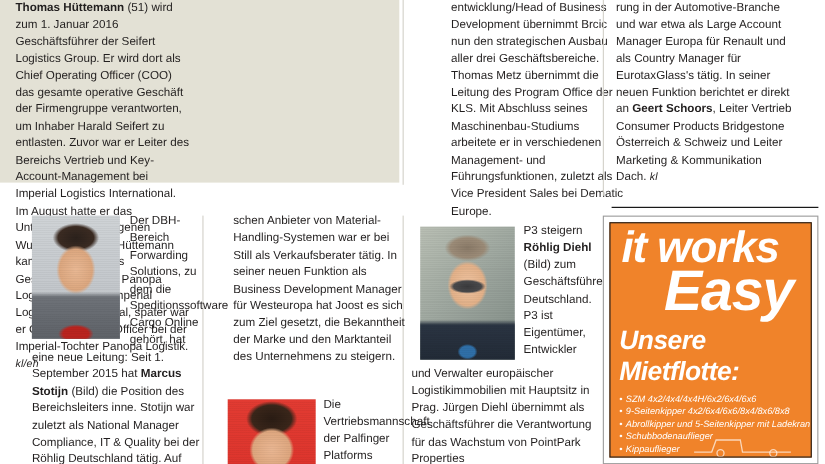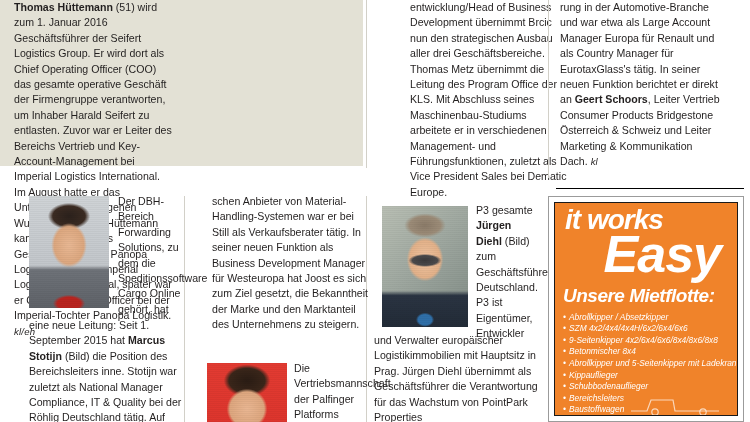--- a/index.html
+++ b/index.html
@@ -89,24 +89,24 @@
     border:1.5px solid #1a1a1a;
     padding:4px 8px 0 8px;
     overflow:hidden;
     position:relative;
   }
   .ad-line1, .ad-line2{
     color:#fff; font-weight:bold; font-style:italic;
     font-family:"Liberation Sans", sans-serif;
     line-height:.92; letter-spacing:-1px;
   }
-  .ad-line1{ font-size:28px; text-align:left; margin-left:2px; }
+  .ad-line1{ font-size:40px; text-align:left; margin-left:2px; }
   .ad-line2{ font-size:52px; text-align:right; margin-top:-2px; margin-right:8px; }
   .ad-sub{
-    color:#fff; font-weight:bold; font-style:italic; font-size:19px;
+    color:#fff; font-weight:bold; font-style:italic; font-size:24px;
     letter-spacing:-.5px; margin-top:6px; text-align:left;
   }
   .ad-list{ list-style:none; margin-top:5px; }
   .ad-list li{
     color:#fff; font-style:italic; font-size:8.4px; line-height:11.6px;
     white-space:nowrap;
   }
   .ad-list li::before{ content:"\2022"; margin-right:3px; }
   .ad-truck{
     position:absolute; right:16px; bottom:-2px; width:92px; height:26px;
@@ -154,41 +154,39 @@
 
   <div class="photo photo-palfinger"></div>
 
   <div style="position:absolute; left:294px; top:361px; width:62px;">
     <p class="body-text">Die Vertriebsmannschaft der Palfinger Platforms</p>
   </div>
 
   <div class="photo photo-diehl"></div>
 
   <div style="position:absolute; left:476px; top:203px; width:62px;">
-    <p class="body-text"><span>P3 gesamte </span><b>Jürgen Diehl</b><span> (Bild) zum Geschäftsführer Deutschland. P3 ist Eigentümer, Entwickler</span></p>
+    <p class="body-text"><span>P3 steigern </span><b>Röhlig Diehl</b><span> (Bild) zum Geschäftsführer Deutschland. P3 ist Eigentümer, Entwickler</span></p>
   </div>
 
   <div style="position:absolute; left:374px; top:333px; width:164px;">
     <p class="body-text">und Verwalter europäischer Logistikimmobilien mit Hauptsitz in Prag. Jürgen Diehl übernimmt als Geschäftsführer die Verantwortung für das Wachstum von PointPark Properties</p>
   </div>
 
   <div class="hrule-ad"></div>
   <div class="ad-wrap">
     <div class="ad-inner">
       <div class="ad-line1">it works</div>
       <div class="ad-line2">Easy</div>
       <div class="ad-sub">Unsere Mietflotte:</div>
       <ul class="ad-list">
-        <li>Abrollkipper / Absetzkipper</li>
         <li>SZM 4x2/4x4/4x4H/6x2/6x4/6x6</li>
         <li>9-Seitenkipper 4x2/6x4/6x6/8x4/8x6/8x8</li>
-        <li>Betonmischer 8x4</li>
         <li>Abrollkipper und 5-Seitenkipper mit Ladekran</li>
+        <li>Schubbodenauflieger</li>
         <li>Kippauflieger</li>
-        <li>Schubbodenauflieger</li>
         <li>Bereichsleiters</li>
         <li>Baustoffwagen</li>
       </ul>
       <svg class="ad-truck" viewBox="0 0 92 26">
         <path d="M2 20 L18 20 L22 9 L44 9 L46 20 L90 20" fill="none" stroke="#ffffff" stroke-width="1.2" opacity=".75"></path>
         <circle cx="26" cy="21" r="3.2" fill="none" stroke="#ffffff" stroke-width="1.2" opacity=".75"></circle>
         <circle cx="74" cy="21" r="3.2" fill="none" stroke="#ffffff" stroke-width="1.2" opacity=".75"></circle>
       </svg>
     </div>
   </div>

